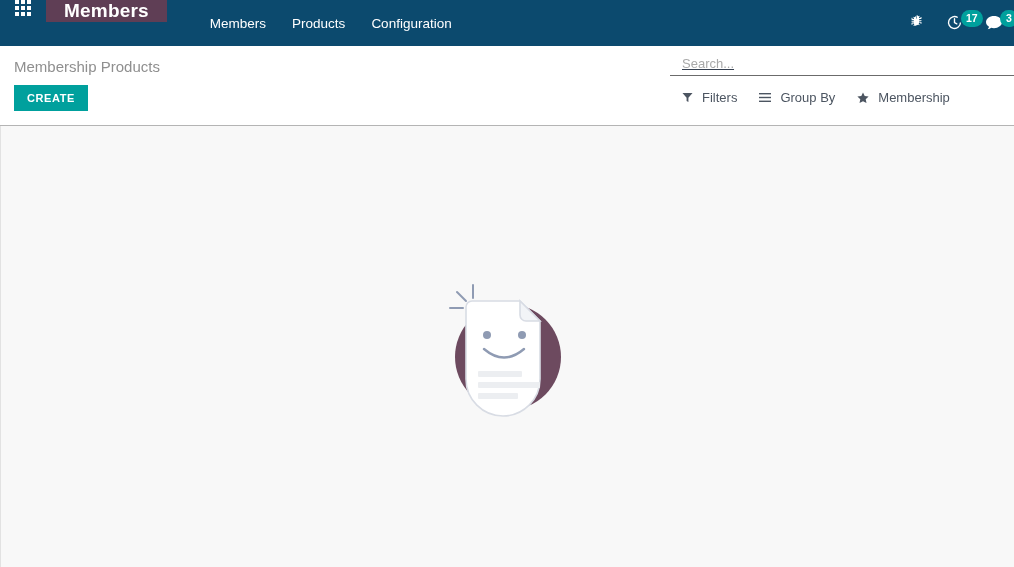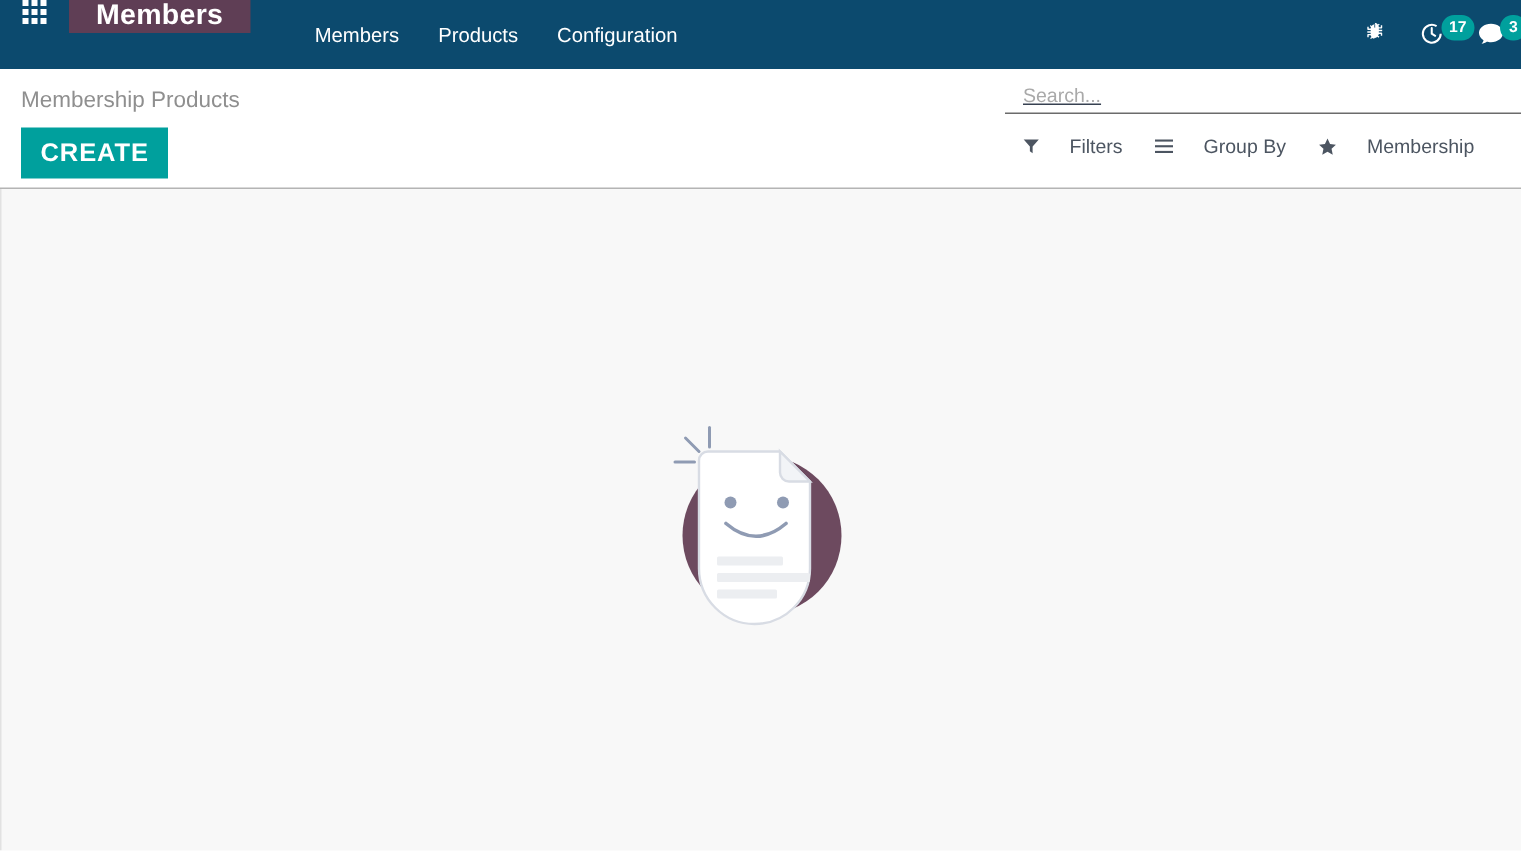--- a/index.html
+++ b/index.html
@@ -147,21 +147,21 @@
     line-height: 1.2;
     margin-bottom: 9px;
     font-weight: normal;
   }
 
   .btn-create {
     background: #00a09d;
     color: #ffffff;
     border: none;
     font-family: "Liberation Sans", sans-serif;
-    font-size: 17px;
+    font-size: 11px;
     font-weight: bold;
     letter-spacing: 0.6px;
     padding: 7px 13px;
     cursor: pointer;
     border-radius: 0;
     display: inline-block;
   }
 
   .cp-right {
     flex: 1;
@@ -197,21 +197,21 @@
     display: flex;
     align-items: center;
     padding-left: 12px;
     margin-top: 14px;
     gap: 22px;
   }
 
   .search-tool {
     display: flex;
     align-items: center;
-    gap: 20px;
+    gap: 9px;
     color: #4c5561;
     font-size: 13px;
     cursor: pointer;
     white-space: nowrap;
   }
   .search-tool svg { display: block; }
 
   
   .content {
     flex: 1;

